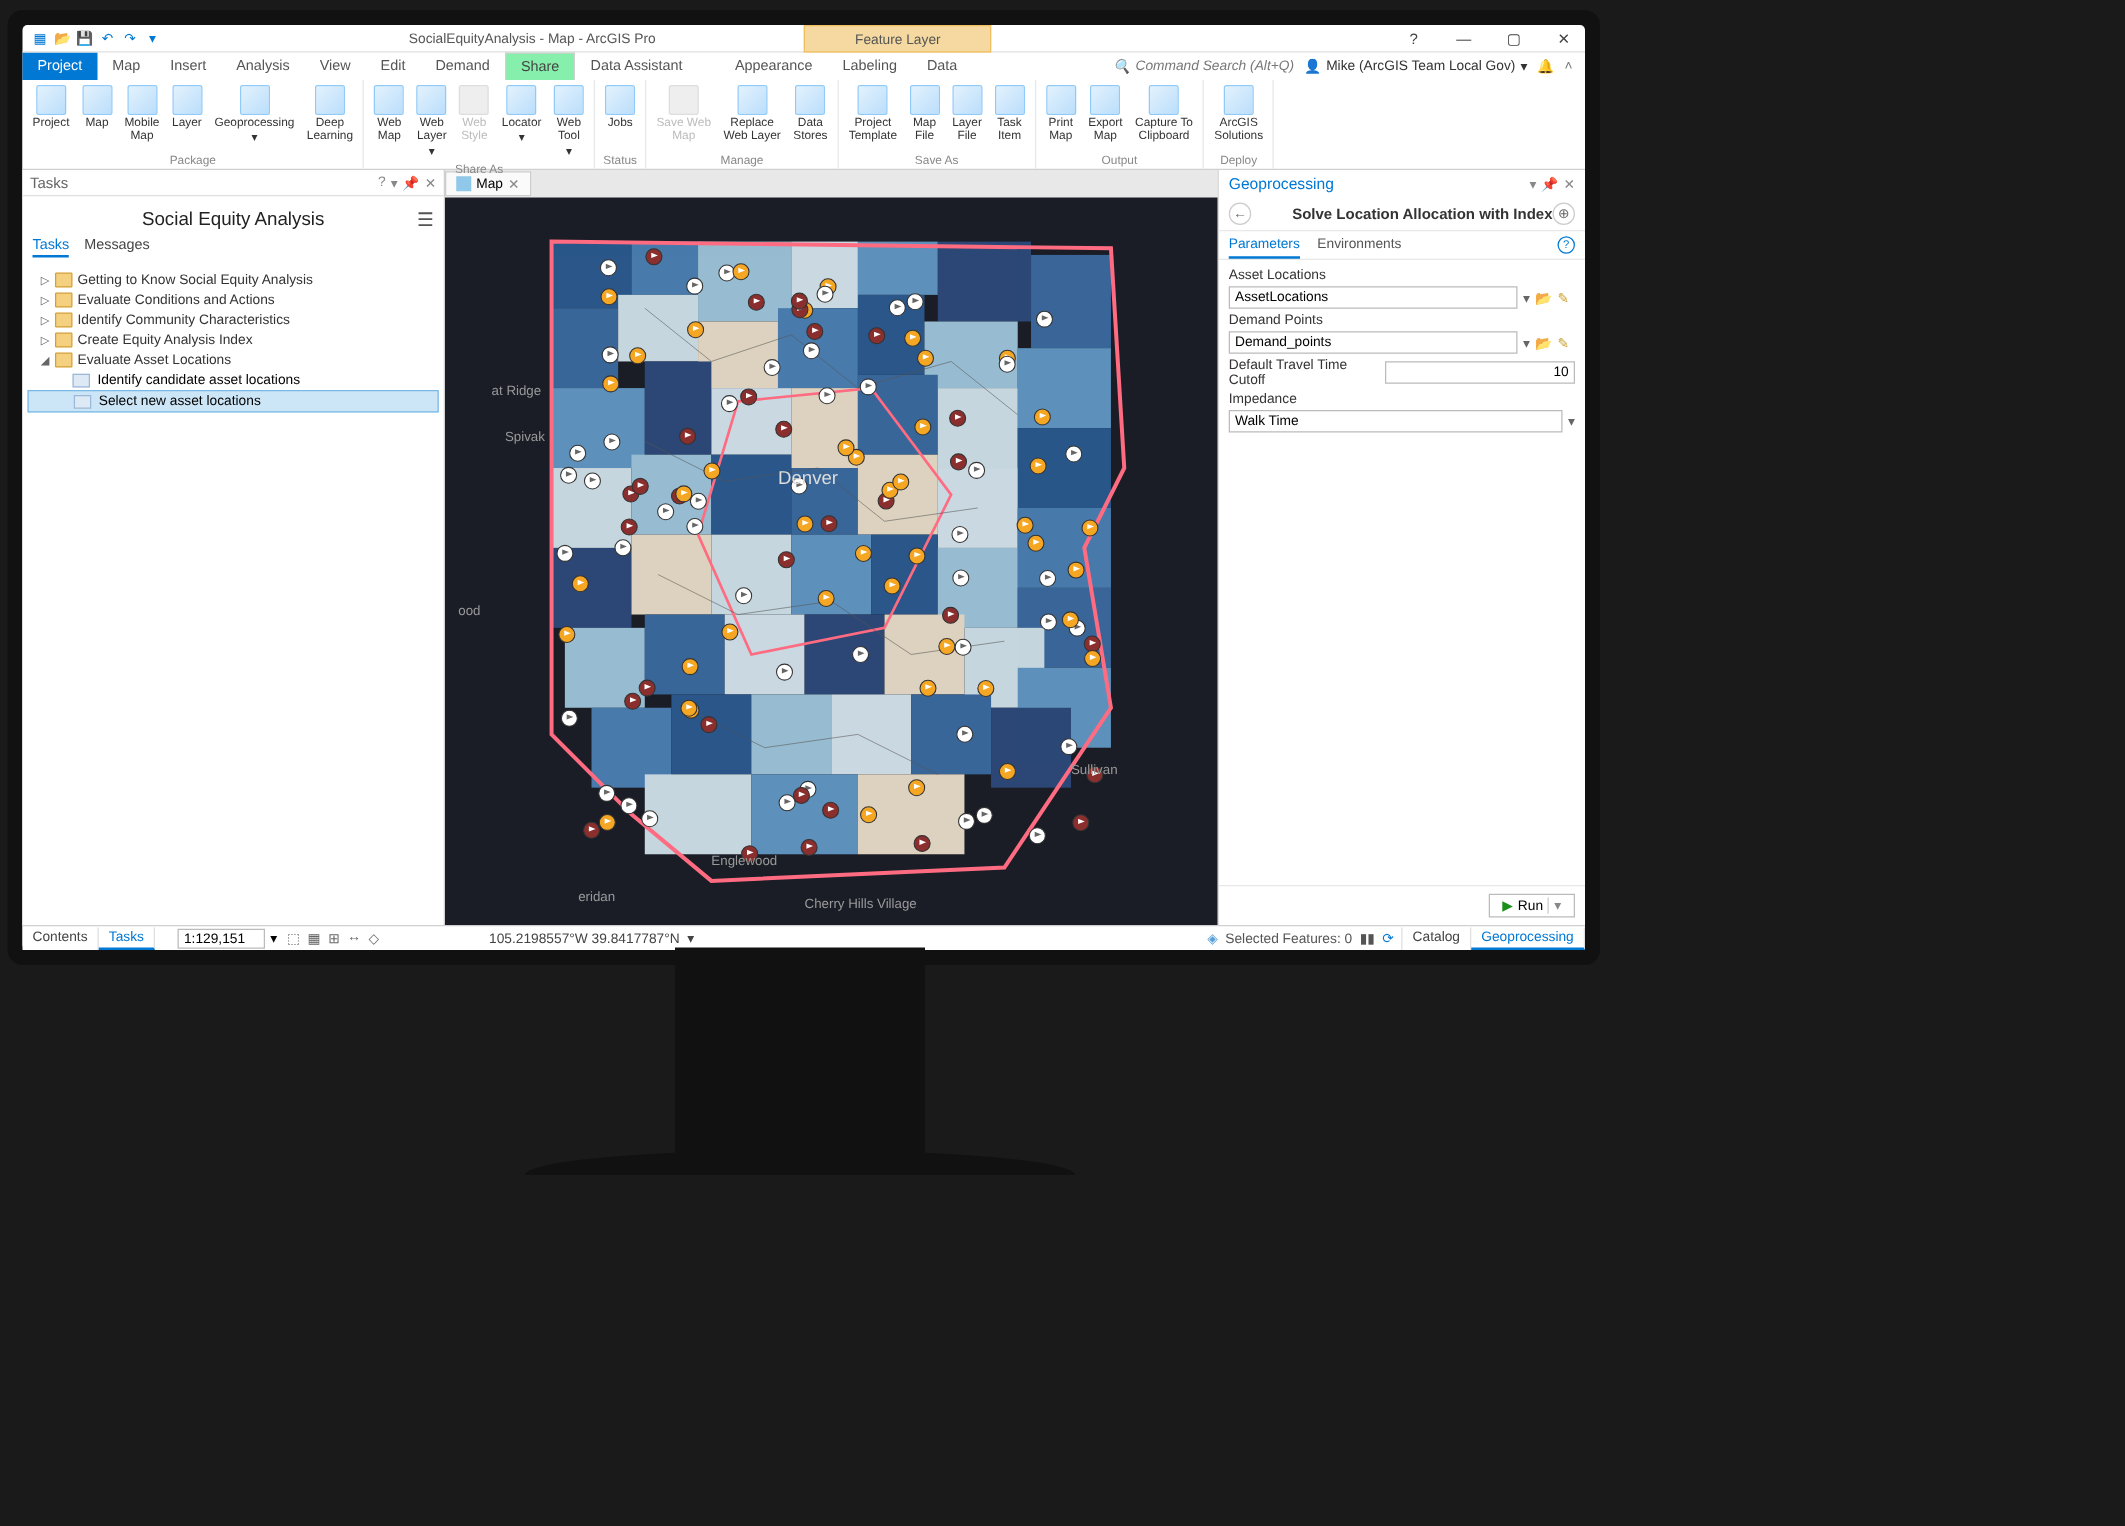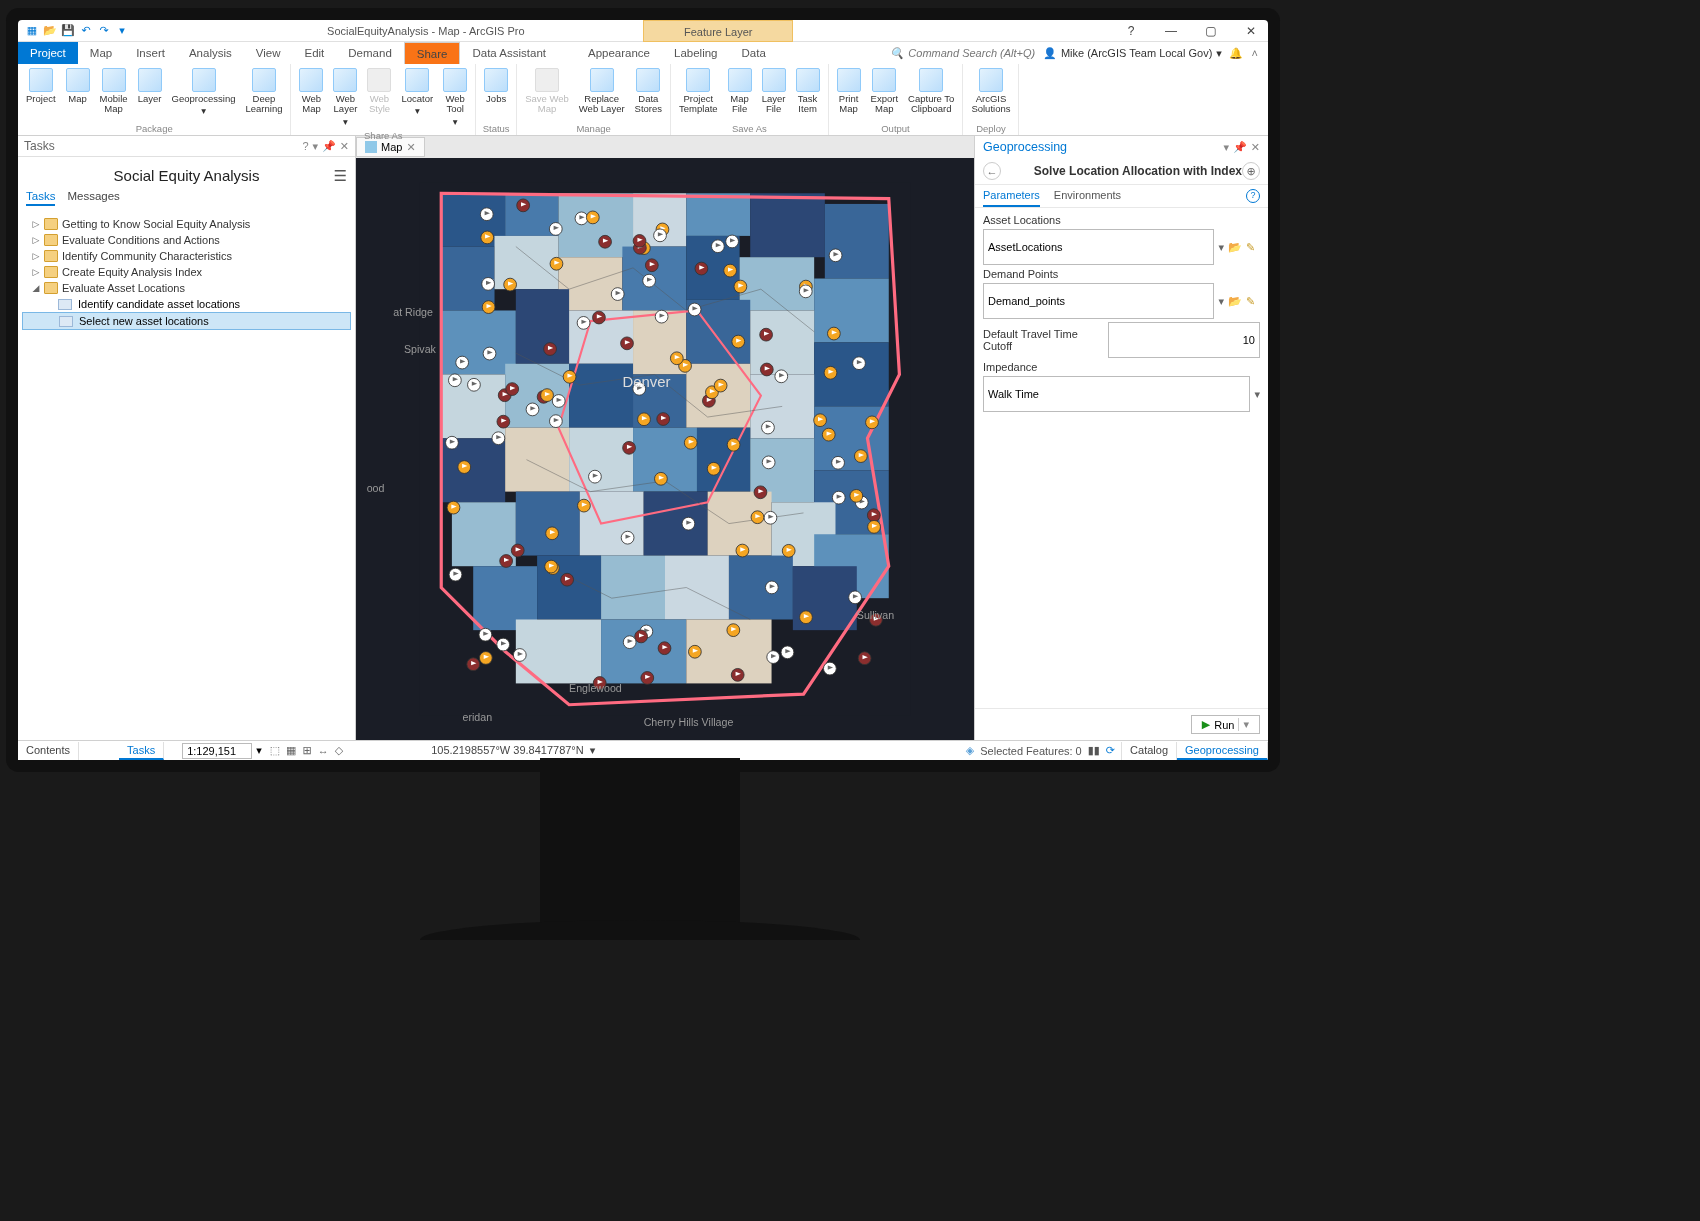--- a/index.html
+++ b/index.html
@@ -14,21 +14,21 @@
   .qat-btn { width: 16px; height: 16px; display: inline-flex; align-items: center; justify-content: center; color: #0078d4; }
   .titlebar-title { position: absolute; left: 50%; transform: translateX(-160%); }
   .titlebar-context { position: absolute; left: 50%; transform: translateX(0%); background: #f5d9a0; padding: 0 40px; height: 22px; line-height: 22px; border: 1px solid #f0c060;}
   .winbtns { position: absolute; right: 4px; display: flex; gap: 14px; }
   .winbtn { width: 26px; text-align: center; color: #444; font-size: 12px; }
 
   
   .menubar { height: 22px; display: flex; align-items: center; font-size: 11.5px; }
   .menu-project { background: #0078d4; color: #fff; padding: 4px 12px; height: 22px; display: flex; align-items: center;}
   .menu-item { padding: 0 12px; color: #555; height: 22px; display: flex; align-items: center;}
-  .menu-item.active { border: 1px solid #d0d0d0; border-bottom: none; background: #f97316; color: #444; }
+  .menu-item.active { border: 1px solid #d0d0d0; border-bottom: none; background: #86efac; color: #444; }
   .menu-context { color: #555; }
   .menu-right { margin-left: auto; display: flex; align-items: center; gap: 8px; padding-right: 10px; font-size: 11px; color: #777;}
   .search-box { display:flex; align-items:center; gap:4px; font-style:italic;}
   .user-badge { display:flex; align-items:center; gap:4px; font-style:normal; color:#333;}
 
   
   .ribbon { height: 72px; display: flex; border-bottom: 1px solid #d0d0d0; background: #fff; }
   .ribbon-group { border-right: 1px solid #e8e8e8; padding: 2px 4px 0 4px; display: flex; flex-direction: column; }
   .ribbon-btns { display: flex; gap: 2px; flex: 1; }
   .ribbon-btn { display: flex; flex-direction: column; align-items: center; justify-content: flex-start; padding: 2px 4px; font-size: 9.5px; color: #333; text-align: center; line-height: 1.1; gap: 2px; }
@@ -75,30 +75,30 @@
   .gp-back { width:18px;height:18px;border:1px solid #ccc;border-radius:50%;text-align:center;line-height:16px;color:#666;}
   .gp-title { flex:1; text-align:right; color:#333; font-size:12px;font-weight:bold;}
   .gp-add { width:18px;height:18px;border:1px solid #ccc;border-radius:50%;text-align:center;line-height:16px;color:#666;}
   .gp-tabs { display:flex; gap:14px; padding: 4px 8px 0 8px; border-bottom:1px solid #e8e8e8;}
   .gp-tab { padding-bottom:4px; color:#555;}
   .gp-tab.active { border-bottom:2px solid #0078d4; color:#0078d4;}
   .gp-help { margin-left:auto; color:#0078d4; width:14px;height:14px; border:1px solid #0078d4; border-radius:50%; font-size:9px; text-align:center;}
   .gp-body { padding: 6px 8px; flex:1; display:flex; flex-direction:column; gap:3px;}
   .gp-label { color:#333; font-size:11px;}
   .gp-row { display:flex; gap:4px; align-items:center;}
-  .gp-input { flex:1; border:1px solid #bbb; height:36px; padding:0 4px; font-size:11px; background:#fff;}
+  .gp-input { flex:1; border:1px solid #bbb; height:18px; padding:0 4px; font-size:11px; background:#fff;}
   .gp-input.r { text-align:right;}
   .gp-ic { width:14px; color:#caa030;}
   .gp-run-row { padding:6px 8px; border-top:1px solid #e8e8e8; display:flex; justify-content:flex-end;}
   .gp-run { border:1px solid #bbb; padding:2px 10px; display:flex; align-items:center; gap:4px; font-size:11px;}
   .gp-run .pi { color:#1a8f1a;}
 
   
   .statusbar { height: 20px; border-top:1px solid #d0d0d0; display:flex; align-items:center; font-size:11px; background:#fff;}
-  .status-left-tabs { display:flex;gap:40px;}
+  .status-left-tabs { display:flex;}
   .status-tab { padding: 2px 8px; border-right:1px solid #e0e0e0; color:#444;}
   .status-tab.active { color:#0078d4; border-bottom:2px solid #0078d4;}
   .status-scale { margin-left: 18px; display:flex; align-items:center; gap:4px;}
   .status-icons { display:flex; gap:6px; margin-left:8px; color:#666;}
   .status-coord { margin-left: 88px; color:#444;}
   .status-sel { margin-left: auto; display:flex; align-items:center; gap:6px; color:#555; padding-right:6px;}
   .status-right-tabs { display:flex; border-left:1px solid #e0e0e0;}
 </style>
 </head>
 <body>

